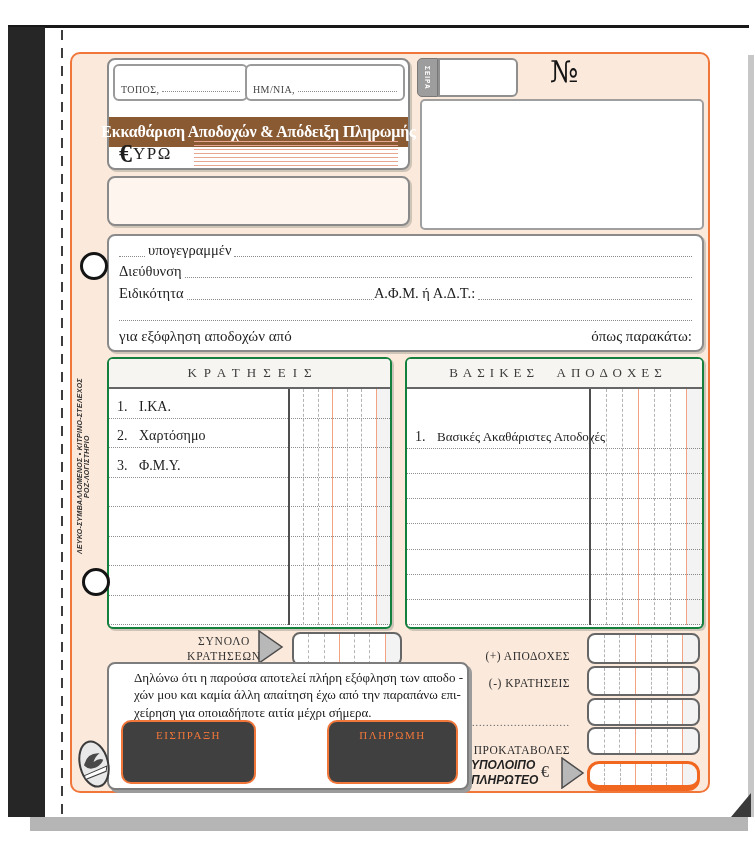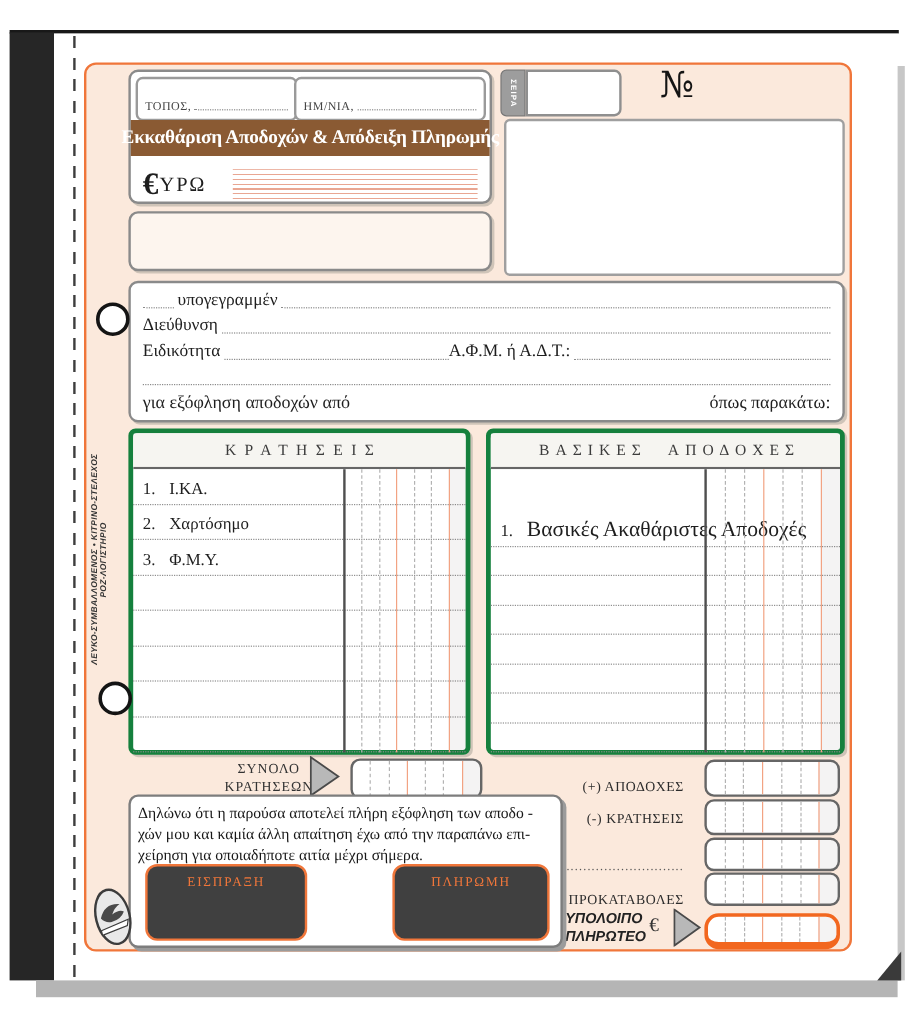--- a/index.html
+++ b/index.html
@@ -25,21 +25,21 @@
   .panel{background:#fff;border:2px solid #8a8a8a;border-radius:8px;box-shadow:2px 2px 0 #cfc4b8;}
 
   
   .header-panel{left:35px;top:4px;width:303px;height:112px;}
   .field-box{position:absolute;background:#fff;border:2px solid #9a9a9a;border-radius:6px;
     display:flex;align-items:flex-end;padding:2px 6px 4px 6px;}
   .place-box{left:4px;top:4px;width:135px;height:37px;}
   .date-box{left:136px;top:4px;width:160px;height:37px;}
   .small-label{font-size:10px;color:#444;letter-spacing:.4px;white-space:nowrap;}
   .leader{flex:1;border-bottom:1.5px dotted #8a8a8a;margin:0 0 3px 3px;min-width:8px;}
-  .title-bar{position:absolute;left:0;top:40px;width:299px;height:30px;background:#8a5a33;
+  .title-bar{position:absolute;left:0;top:57px;width:299px;height:30px;background:#8a5a33;
     display:flex;align-items:center;justify-content:center;}
   .title-text{color:#fff;font-weight:bold;font-size:16px;white-space:nowrap;letter-spacing:-.2px;}
   .euro-row{position:absolute;left:0;top:78px;width:299px;height:32px;display:flex;align-items:center;padding:0 10px;}
   .euro-sym{font-size:26px;font-weight:bold;line-height:1;}
   .euro-rest{font-size:17px;letter-spacing:1.5px;margin-left:1px;}
   .euro-lines{flex:1;height:26px;margin-left:22px;
     background:repeating-linear-gradient(180deg,#e9a692 0 1px,transparent 1px 4px);}
 
   .company-panel{left:35px;top:122px;width:303px;height:50px;background:#fdf5ee;}
 
@@ -54,32 +54,32 @@
   .stamp-box{left:348px;top:45px;width:284px;height:131px;background:#fff;border:2px solid #9f9f9f;border-radius:5px;}
 
   
   .payee-panel{left:35px;top:180px;width:597px;height:118px;display:flex;flex-direction:column;padding:2px 10px 0 10px;}
   .prow{flex:1;display:flex;align-items:flex-end;font-size:14.5px;}
   .prow .lbl{white-space:nowrap;padding-bottom:1px;}
   .leader-short{width:26px;border-bottom:1.5px dotted #8a8a8a;margin:0 3px 3px 0;}
   .prow-last{justify-content:space-between;padding-bottom:4px;font-size:15px;}
 
   
-  .grid-table{background:#fff;border:4px solid #15803d;border-radius:6px;box-shadow:2px 2px 0 #cfc4b8;}
+  .grid-table{background:#fff;border:2px solid #15803d;border-radius:6px;box-shadow:2px 2px 0 #cfc4b8;}
   .table-left{left:35px;top:303px;width:285px;height:272px;}
   .table-right{left:333px;top:303px;width:299px;height:272px;}
   .table-head{height:30px;border-bottom:2px solid #666;background:#f6f5f1;border-radius:4px 4px 0 0;
     display:flex;align-items:center;justify-content:center;font-size:13px;color:#3c3c3c;
     letter-spacing:7px;padding-left:7px;word-spacing:10px;white-space:nowrap;}
   .table-body{position:relative;height:236px;display:flex;flex-direction:column;}
   .trow{flex:1;display:flex;align-items:flex-end;padding:0 0 3px 8px;font-size:14px;}
   .trow:not(:last-child){border-bottom:1.5px dotted #8f8f8f;}
   .trow .num{width:22px;}
   .trow .rlabel{white-space:nowrap;}
-  .table-right .trow .rlabel{font-size:18px;margin-top:40px;}
+  .table-right .trow .rlabel{font-size:13px;margin-top:40px;}
   .money-wrap{position:absolute;top:0;right:0;height:100%;border-left:2px solid #4f4f4f;}
   .money{display:flex;height:100%;}
   .money .ms{flex:1;}
   .money .ms:not(:first-child){border-left:1px dashed #b3b3b3;}
   .money .ms:nth-child(4),.money .ms:nth-child(7){border-left:1.5px solid #f2a383;}
   .money .ms:nth-child(7){background:rgba(60,55,45,0.06);}
   .mw-left{width:102px;}
   .mw-right{width:113px;}
 
   
@@ -99,21 +99,21 @@
   .lblr1{top:596px;} .lblr2{top:623px;}
   .lblr3{top:663px;font-size:10px;color:#555;letter-spacing:1px;}
   .lblr4{top:690px;}
   .balance-label{left:399px;top:704px;width:70px;font-family:"Liberation Sans",sans-serif;
     font-style:italic;font-weight:bold;font-size:12px;line-height:1.25;color:#222;}
   .balance-euro{left:469px;top:709px;font-size:16px;color:#333;}
   .balance-arrow{left:489px;top:703px;}
 
   
   .decl-panel{left:35px;top:608px;width:362px;height:128px;border-color:#7d7d7d;box-shadow:3px 3px 0 #9b9b9b;}
-  .decl-text{padding:5px 10px 0 6px;font-size:13px;line-height:1.33;color:#181818;}
+  .decl-text{padding:5px 10px 0 25px;font-size:13px;line-height:1.33;color:#181818;}
   .decl-text div{white-space:nowrap;}
   .sig-box{position:absolute;background:#404040;border:2px solid #f0763a;border-radius:10px;
     padding-top:3px;text-align:center;}
   .sig-receipt{left:12px;top:56px;width:135px;height:64px;}
   .sig-payment{left:218px;top:56px;width:131px;height:64px;}
   .sig-title{color:#f0763a;font-size:11px;letter-spacing:1.5px;}
 
   
   .side-print{left:4px;top:300px;width:18px;height:225px;display:flex;}
   .side-print span{writing-mode:vertical-rl;transform:rotate(180deg);display:inline-block;height:100%;

